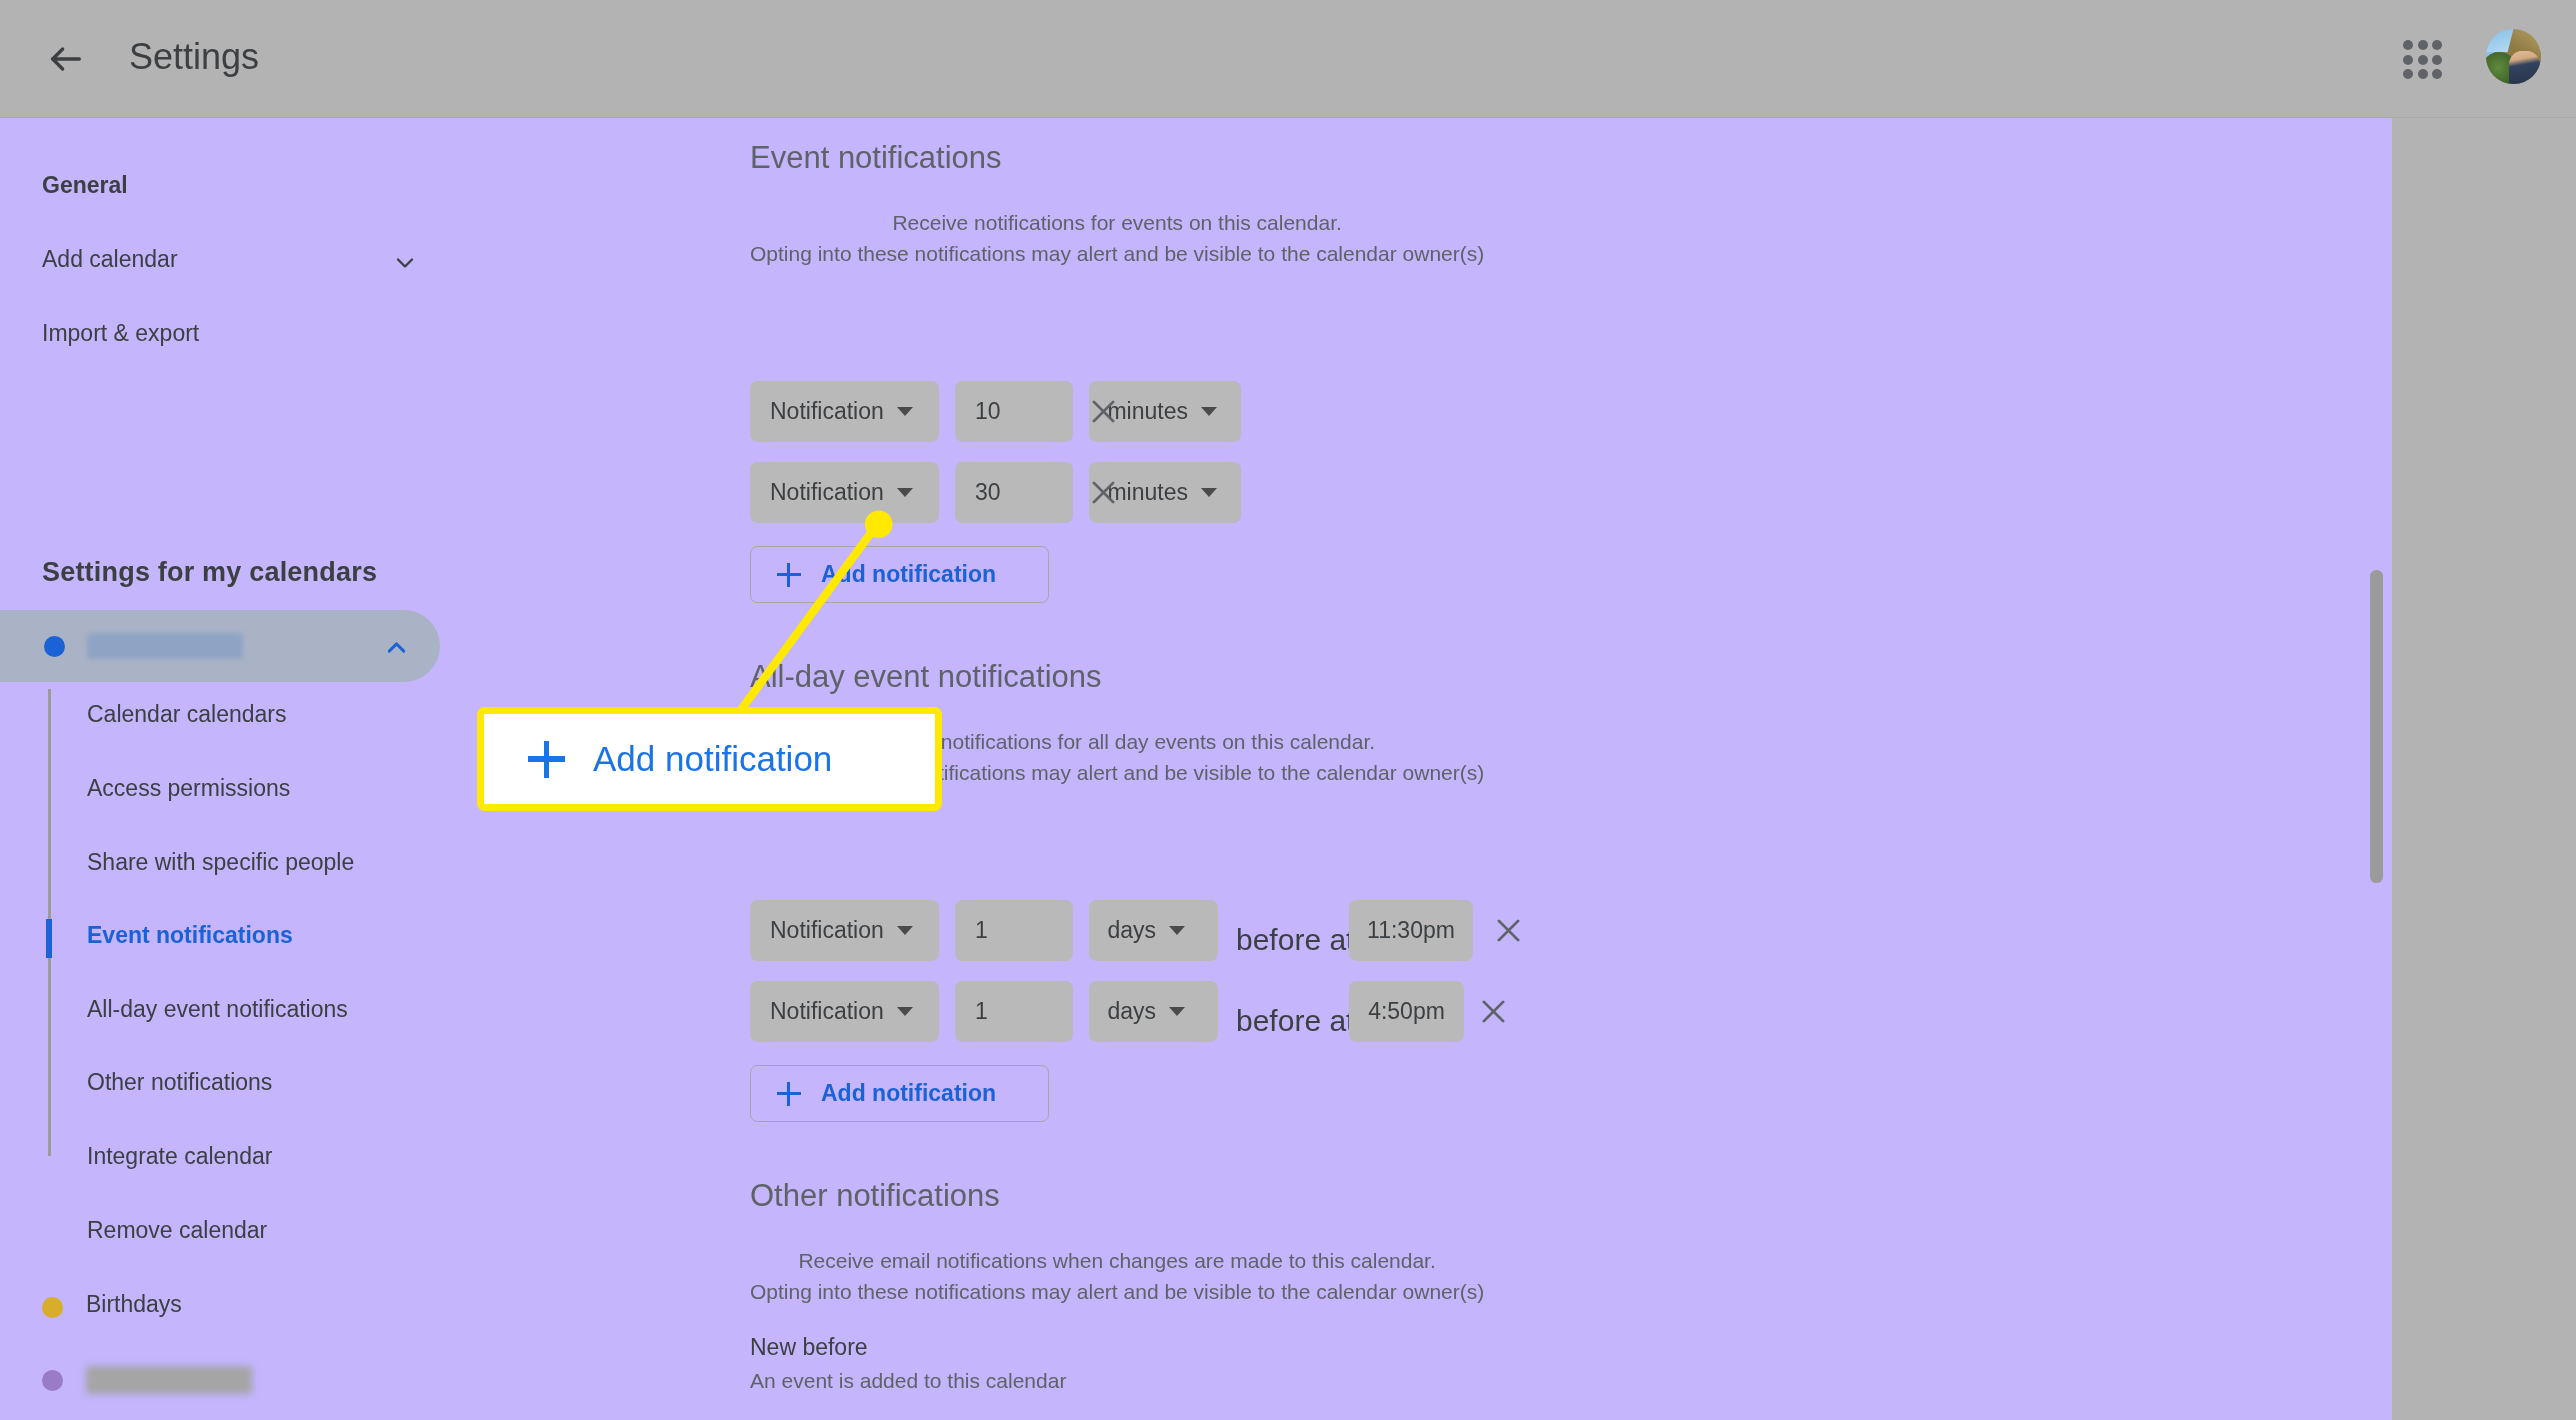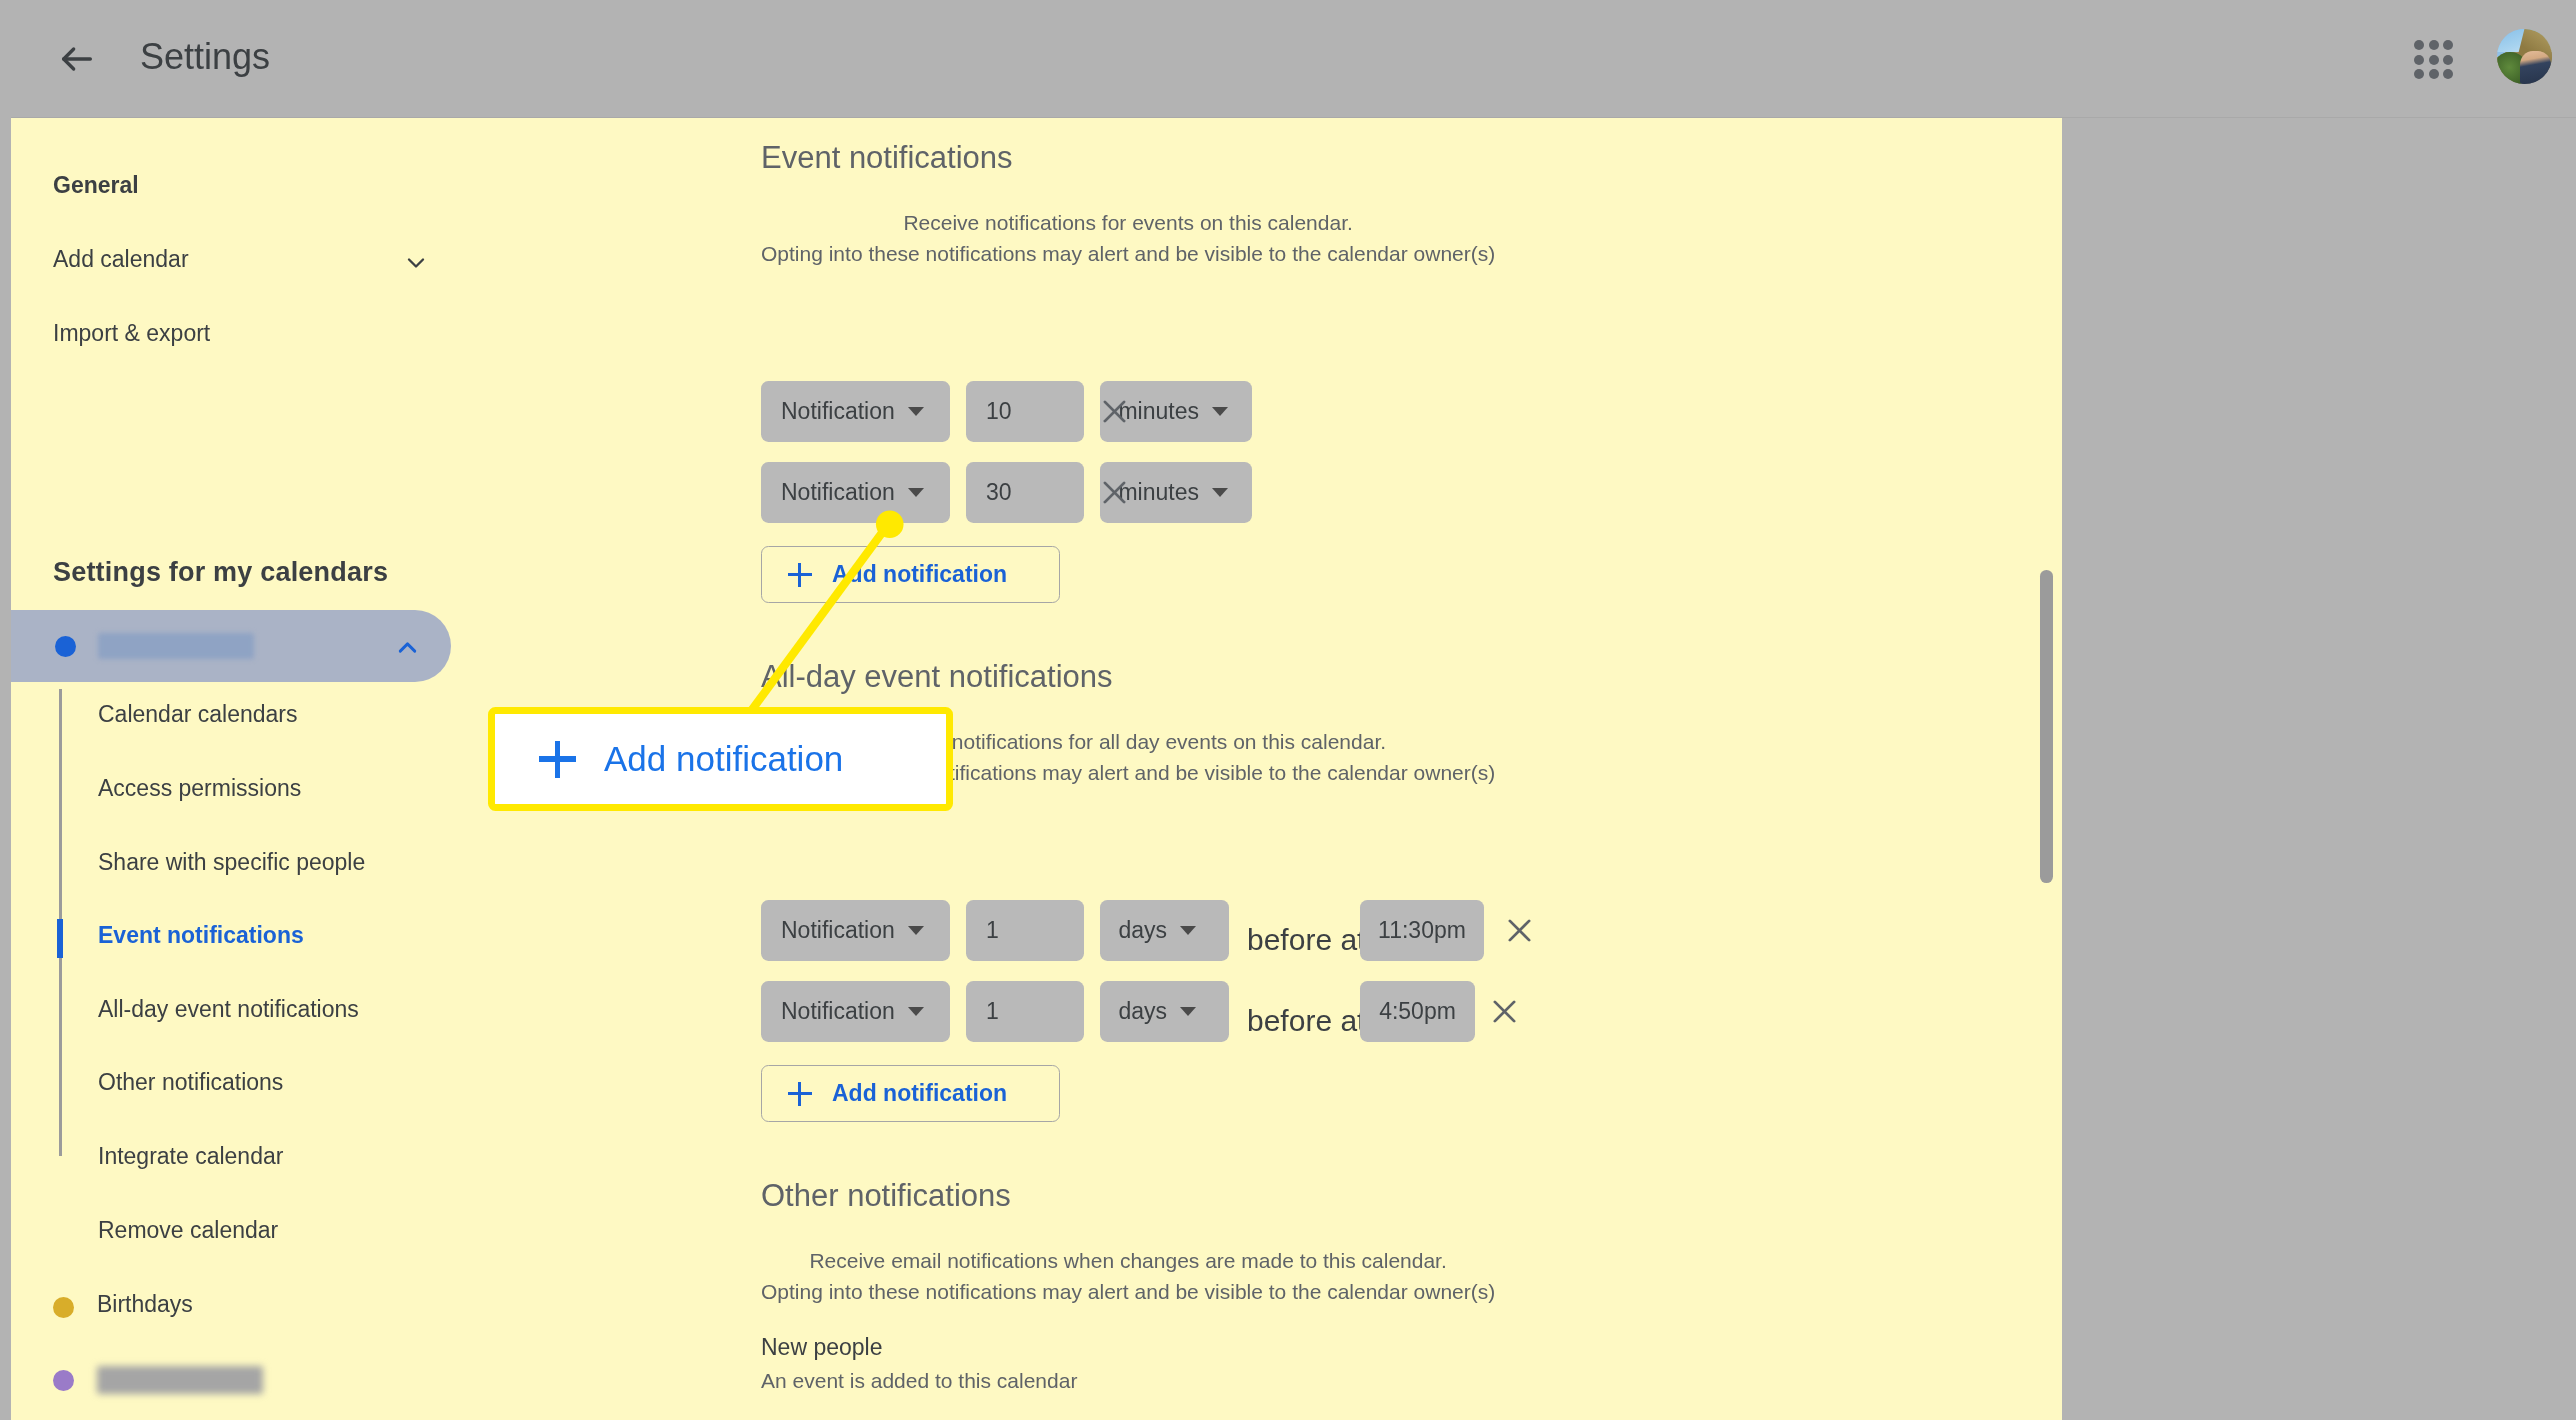--- a/index.html
+++ b/index.html
@@ -5,23 +5,22 @@
   * { box-sizing: border-box; margin: 0; padding: 0; }
   html, body {
     width: 2576px; height: 1420px;
     overflow: hidden;
     background: #b3b3b3;
     font-family: "Liberation Sans", sans-serif;
     -webkit-font-smoothing: antialiased;
   }
   #page {
     position: relative;
-    width: 2051px; height: 1420px;
-    background: #fef9c3;
-    margin-left: 11px;
+    width: 2392px; height: 1420px;
+    background: #c4b5fd;
   }
 
   
   #topbar {
     position: absolute; left: 0; top: 0;
     width: 2576px; height: 118px;
     background: #b3b3b3;
     border-bottom: 1.8px solid #a9a9a9;
   }
   #back-arrow {
@@ -463,21 +462,21 @@
 
     <div class="addbtn" style="left:750px; top:945px; width:299px">
       <span class="plus"></span>
       <span class="lbl">Add notification</span>
     </div>
 
     <div class="sec-title" style="top:1058px">Other notifications</div>
     <div class="sec-desc" style="top:1125px">Receive email notifications when changes are made to this calendar.
 Opting into these notifications may alert and be visible to the calendar owner(s)</div>
 
-    <div id="other-row-title">New people</div>
+    <div id="other-row-title">New before</div>
     <div id="other-row-sub">An event is added to this calendar</div>
 
   </div>
 
   <div id="scrollbar-track"></div>
   <div id="scrollbar-thumb"></div>
 
   <svg id="annotation-svg" viewBox="0 0 2800 1544">
     <line x1="952" y1="572" x2="805" y2="772" stroke="#ffe900" stroke-width="9"></line>
     <circle cx="955" cy="570" r="15" fill="#ffe900"></circle>

